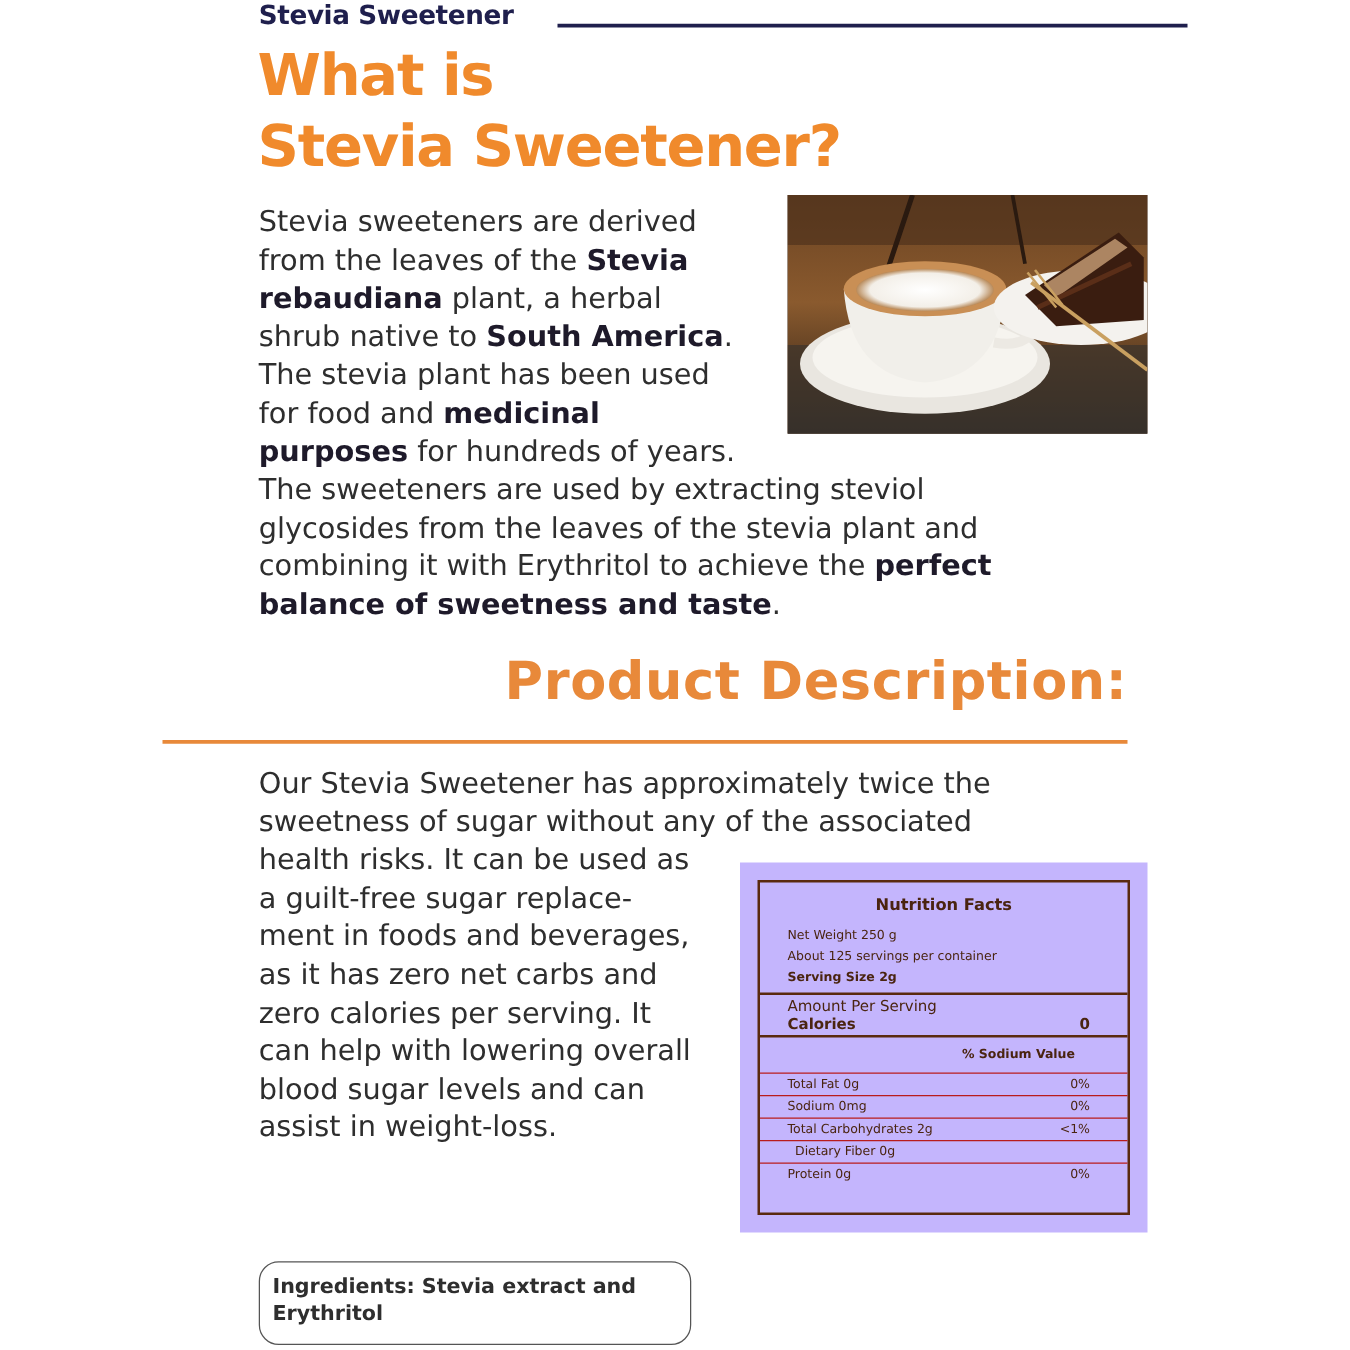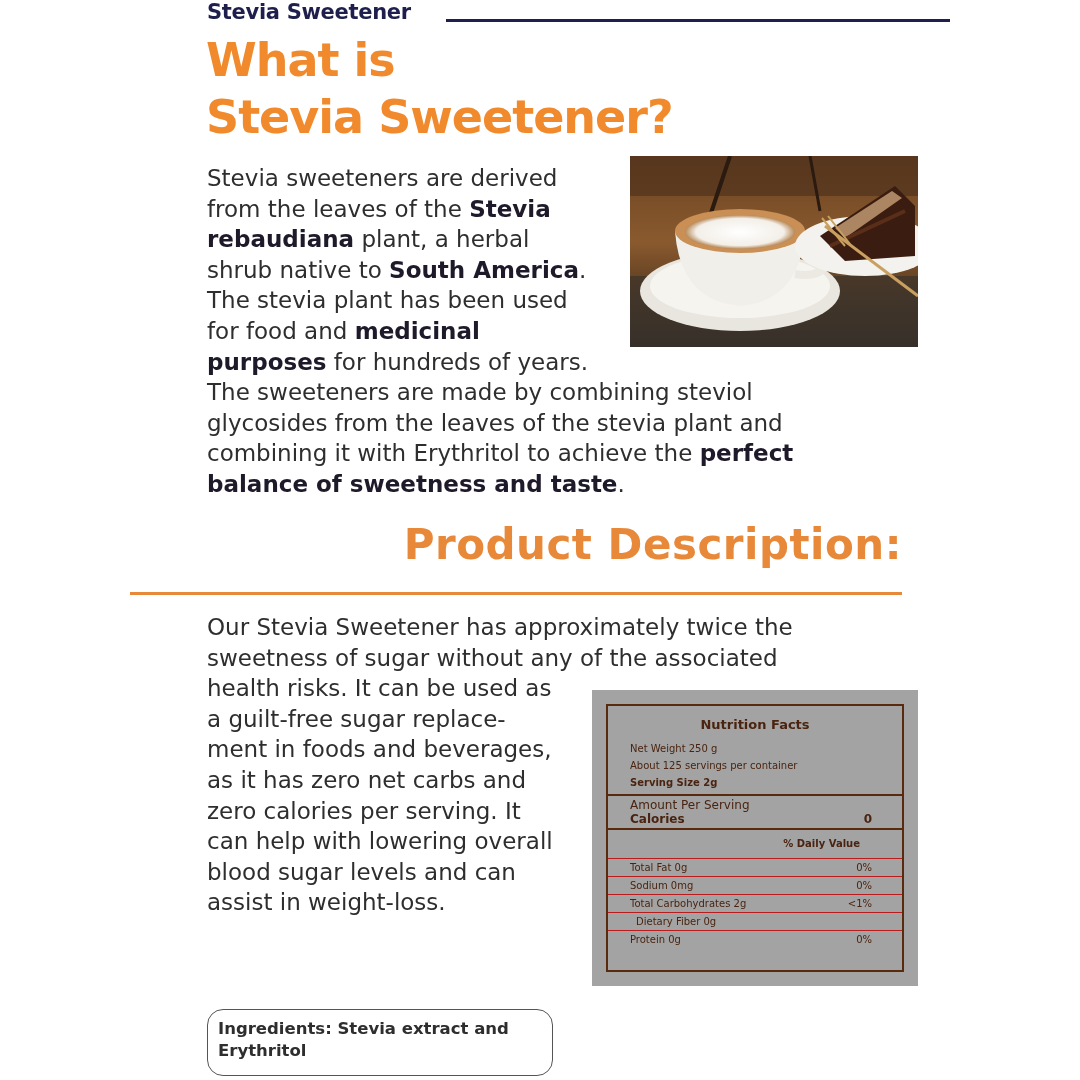--- a/index.html
+++ b/index.html
@@ -46,21 +46,21 @@
     }
 
     .desc {
       position: absolute; left: 207px; top: 612px;
       font-size: 23px; line-height: 30.6px; color: #2e2e2e;
     }
     .desc .line { white-space: nowrap; }
 
     .nutrition {
       position: absolute; left: 592px; top: 690px; width: 326px; height: 296px;
-      background: #a3a3a3; padding: 14px 14px 14px 14px;
+      background: #c4b5fd; padding: 14px 14px 14px 14px;
     }
     .nf-inner {
       border: 2px solid #5a2a0e; width: 100%; height: 100%;
       font-family: "DejaVu Sans", sans-serif; color: #4a2410;
     }
     .nf-title { text-align: center; font-size: 13px; font-weight: bold; padding-top: 11px; height: 34px; color: #4a2410; }
     .nf-meta { padding-left: 22px; font-size: 10px; line-height: 17px; color: #4a2410; }
     .nf-meta .bold { font-weight: bold; }
     .nf-sep { border-top: 2px solid #5a2a0e; }
     .nf-amount { padding: 2px 30px 2px 22px; font-size: 12px; line-height: 14px; }
@@ -90,21 +90,21 @@
 </h1>
 
 <div class="intro" id="intro">
     <div class="line"><span>Stevia sweeteners are derived</span></div>
     <div class="line"><span>from the leaves of the </span><b>Stevia</b></div>
     <div class="line"><b>rebaudiana</b><span> plant, a herbal</span></div>
     <div class="line"><span>shrub native to </span><b>South America</b><span>.</span></div>
     <div class="line"><span>The stevia plant has been used</span></div>
     <div class="line"><span>for food and </span><b>medicinal</b></div>
     <div class="line"><b>purposes</b><span> for hundreds of years.</span></div>
-    <div class="line"><span>The sweeteners are made by combining steviol</span></div>
+    <div class="line"><span>The sweeteners are used by extracting steviol</span></div>
     <div class="line"><span>glycosides from the leaves of the stevia plant and</span></div>
     <div class="line"><span>combining it with Erythritol to achieve the </span><b>perfect</b></div>
     <div class="line"><b>balance of sweetness and taste</b><span>.</span></div>
   </div>
 
 <div class="photo" title="Cappuccino cup on saucer with slice of chocolate cake and fork">
   <svg width="288" height="191" viewBox="0 0 288 191">
     <defs>
       <linearGradient id="bg" x1="0" y1="0" x2="0" y2="1">
         <stop offset="0" stop-color="#6b4322"></stop>
@@ -165,21 +165,21 @@
     </div>
     <div class="nf-sep" style="margin-top:3px;"></div>
     <div class="nf-amount">
       <div>Amount Per Serving</div>
       <div class="cal-row">
         <span>Calories</span>
         <span>0</span>
       </div>
     </div>
     <div class="nf-sep"></div>
-    <div class="nf-dv">% Daily Value</div>
+    <div class="nf-dv">% Sodium Value</div>
     <div id="nf-rows">
         <div class="nf-row">
           <span class="nf-label">Total Fat 0g</span>
           <span>0%</span>
         </div>
         <div class="nf-row">
           <span class="nf-label">Sodium 0mg</span>
           <span>0%</span>
         </div>
         <div class="nf-row">

